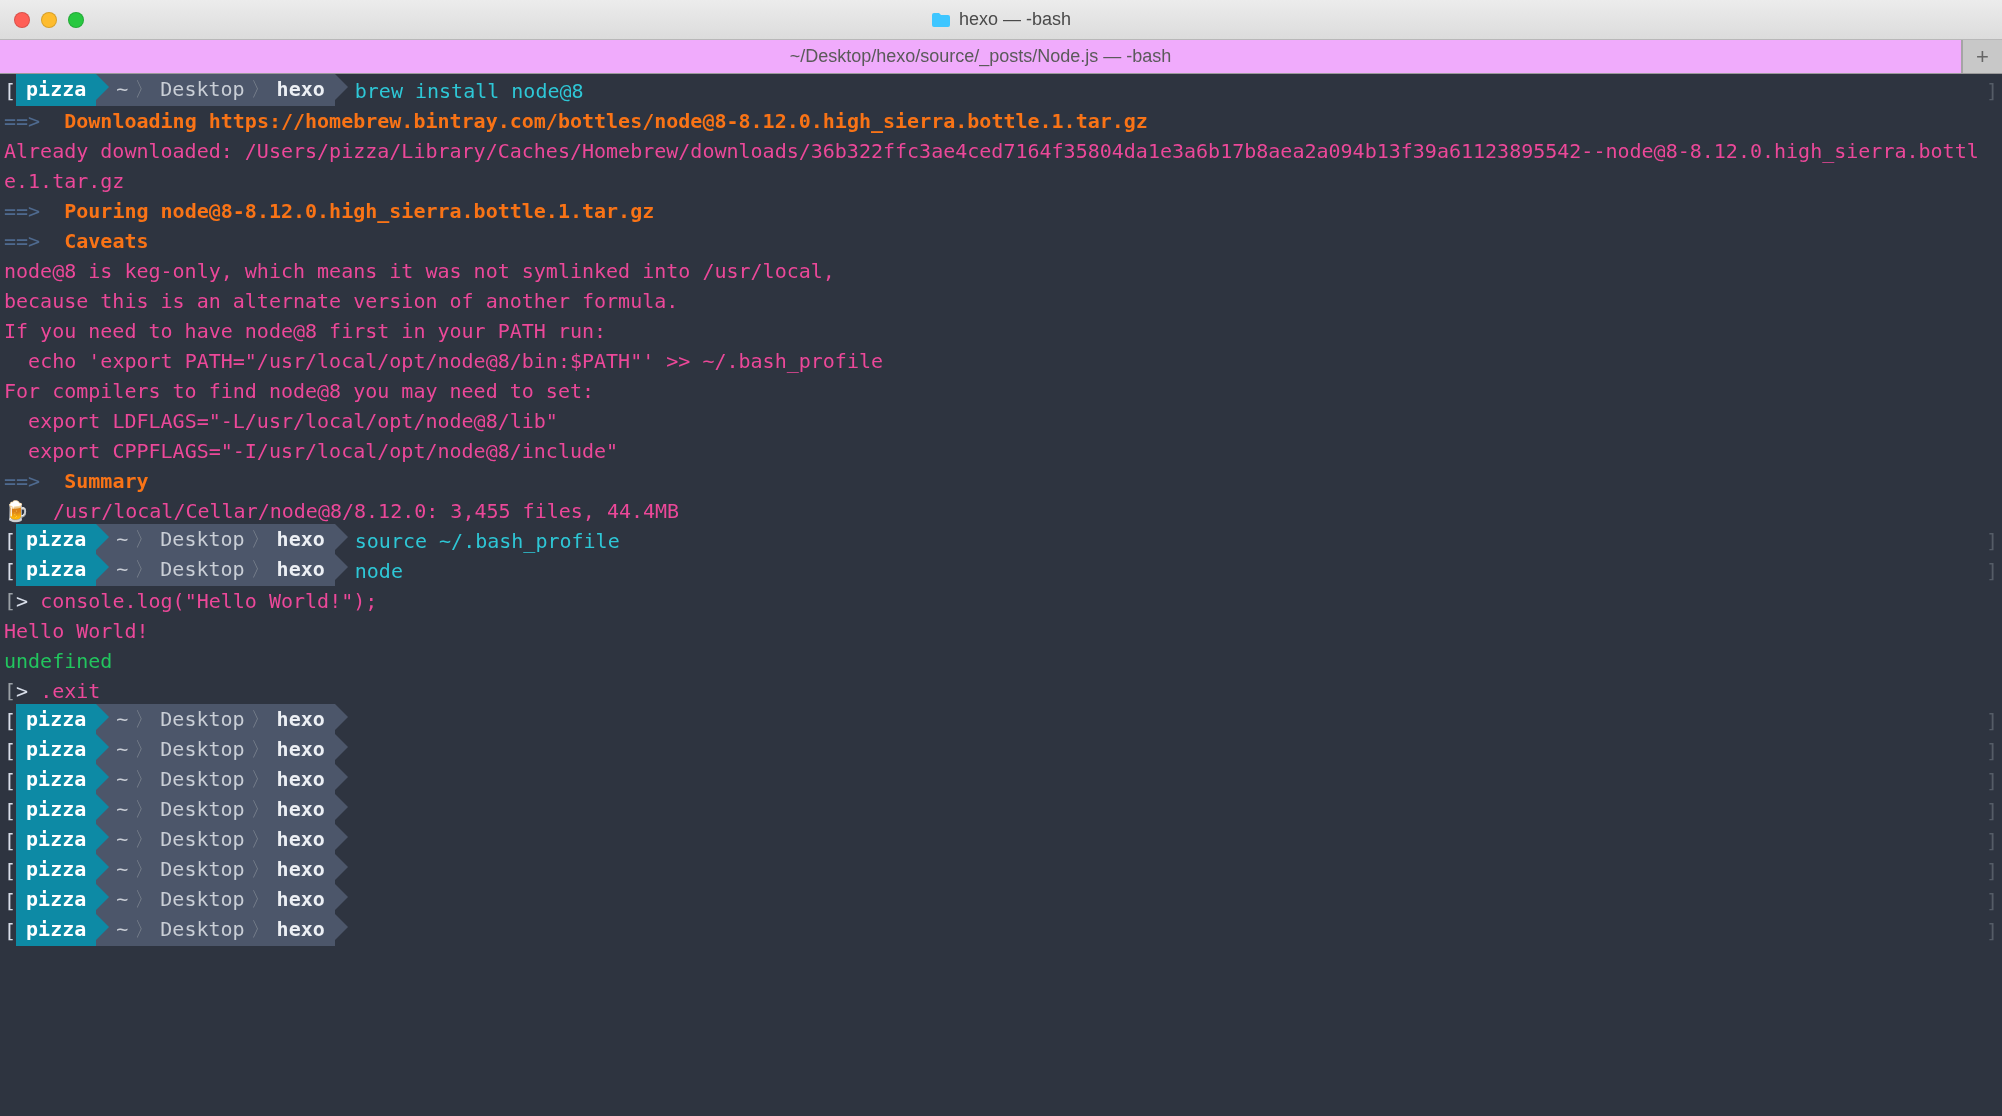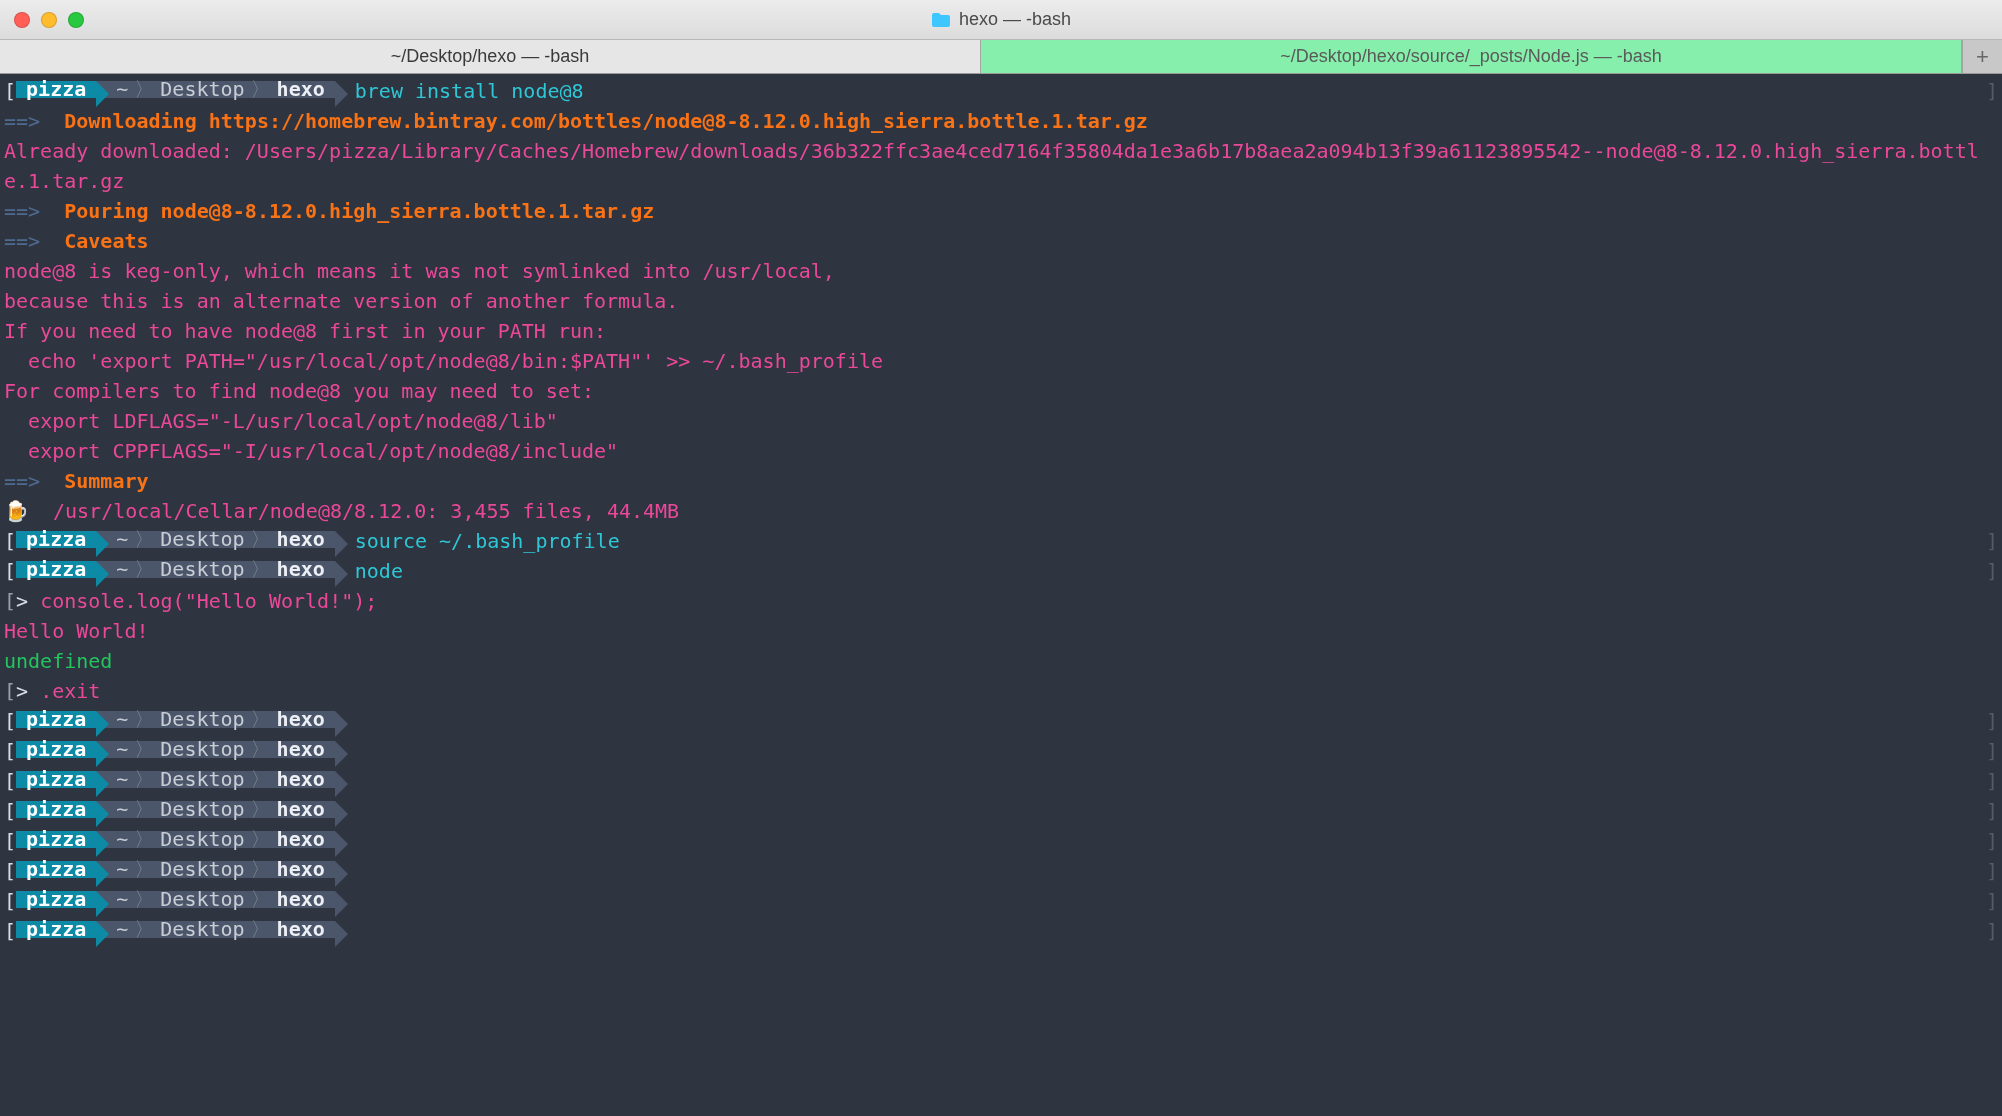--- a/index.html
+++ b/index.html
@@ -50,21 +50,21 @@
     border-bottom:1px solid #9a9a9a;
   }
   .tab {
     flex:1;
     display:flex;
     align-items:center;
     justify-content:center;
     font-size:18px;
     color:#5a5a5a;
     border-right:1px solid #a5a5a5;
-    background:#86efac;
+    background:#f0abfc;
   }
   .tab.active {
     background:#e6e6e6;
     color:#3a3a3a;
   }
   .newtab {
     width:40px;
     display:flex; align-items:center; justify-content:center;
     background:#c8c8c8;
     color:#666;
@@ -97,21 +97,21 @@
     display:inline-flex;
     align-items:center;
     height:27px;
     vertical-align:top;
     line-height:27px;
   }
   .seg {
     display:inline-flex;
     align-items:center;
     padding: 0 10px 0 10px;
-    height:17px;
+    height:32px;
     position:relative;
     color:#e9eef3;
     font-weight:600;
   }
   .seg.user { background:#0d8aa5; color:#ffffff; }
   .seg.path { background:#4c566a; color:#c9ced6; font-weight:400;}
   .seg.user .pl-arrow-after {
     position:absolute; right:-13px; top:0;
     width:0;height:0;
     border-top:13.5px solid transparent;
@@ -152,23 +152,20 @@
     <span class="folder-icon">
       <svg width="20" height="16" viewBox="0 0 20 16">
         <path d="M1 3 a2 2 0 0 1 2-2 h5 l2 2 h7 a2 2 0 0 1 2 2 v8 a2 2 0 0 1-2 2 H3 a2 2 0 0 1-2-2 Z" fill="#3ec6ff"></path>
       </svg>
     </span>
     <span class="title-text">hexo — -bash</span>
   </div>
 </div>
 
 <div class="tabbar">
-  <div class="tab active">
-    <span>~/Desktop/hexo — -bash</span>
-  </div>
   <div class="tab">
     <span>~/Desktop/hexo/source/_posts/Node.js — -bash</span>
   </div>
   <div class="newtab">
     <span>+</span>
   </div>
 </div>
 
 <div class="terminal" id="term"><span class="line"><span class="bracket">[</span><span class="prompt"><span class="seg user">pizza<span class="pl-arrow-after"></span></span><span class="seg path" style="padding-left:20px;">~<span class="pl-sep">〉</span>Desktop<span class="pl-sep">〉</span><span class="strong">hexo</span><span class="arrow-after"></span></span></span><span class="cmd-after">brew install node@8</span><span class="right-bracket">]</span></span><span class="line"><span class="arrow">==&gt;</span>  <span class="bold-cyan">Downloading https://homebrew.bintray.com/bottles/node@8-8.12.0.high_sierra.bottle.1.tar.gz</span></span><span class="line 白">Already downloaded: /Users/pizza/Library/Caches/Homebrew/downloads/36b322ffc3ae4ced7164f35804da1e3a6b17b8aea2a094b13f39a61123895542--node@8-8.12.0.high_sierra.bottle.1.tar.gz</span><span class="line"><span class="arrow">==&gt;</span>  <span class="bold-cyan">Pouring node@8-8.12.0.high_sierra.bottle.1.tar.gz</span></span><span class="line"><span class="arrow">==&gt;</span>  <span class="bold-cyan">Caveats</span></span><span class="line 白">node@8 is keg-only, which means it was not symlinked into /usr/local,</span><span class="line 白">because this is an alternate version of another formula.</span><span class="line 白"></span><span class="line 白">If you need to have node@8 first in your PATH run:</span><span class="line 白">  echo 'export PATH="/usr/local/opt/node@8/bin:$PATH"' &gt;&gt; ~/.bash_profile</span><span class="line 白"></span><span class="line 白">For compilers to find node@8 you may need to set:</span><span class="line 白">  export LDFLAGS="-L/usr/local/opt/node@8/lib"</span><span class="line 白">  export CPPFLAGS="-I/usr/local/opt/node@8/include"</span><span class="line 白"></span><span class="line"><span class="arrow">==&gt;</span>  <span class="bold-cyan">Summary</span></span><span class="line"><span class="beer">🍺</span>  <span class="白">/usr/local/Cellar/node@8/8.12.0: 3,455 files, 44.4MB</span></span><span class="line"><span class="bracket">[</span><span class="prompt"><span class="seg user">pizza<span class="pl-arrow-after"></span></span><span class="seg path" style="padding-left:20px;">~<span class="pl-sep">〉</span>Desktop<span class="pl-sep">〉</span><span class="strong">hexo</span><span class="arrow-after"></span></span></span><span class="cmd-after">source ~/.bash_profile</span><span class="right-bracket">]</span></span><span class="line"><span class="bracket">[</span><span class="prompt"><span class="seg user">pizza<span class="pl-arrow-after"></span></span><span class="seg path" style="padding-left:20px;">~<span class="pl-sep">〉</span>Desktop<span class="pl-sep">〉</span><span class="strong">hexo</span><span class="arrow-after"></span></span></span><span class="cmd-after">node</span><span class="right-bracket">]</span></span><span class="line"><span class="grey">[</span>&gt; <span class="白">console.log("Hello World!");</span></span><span class="line 白">Hello World!</span><span class="line dim">undefined</span><span class="line"><span class="grey">[</span>&gt; <span class="白">.exit</span></span><span class="line"><span class="bracket">[</span><span class="prompt"><span class="seg user">pizza<span class="pl-arrow-after"></span></span><span class="seg path" style="padding-left:20px;">~<span class="pl-sep">〉</span>Desktop<span class="pl-sep">〉</span><span class="strong">hexo</span><span class="arrow-after"></span></span></span><span class="cmd-after"></span><span class="right-bracket">]</span></span><span class="line"><span class="bracket">[</span><span class="prompt"><span class="seg user">pizza<span class="pl-arrow-after"></span></span><span class="seg path" style="padding-left:20px;">~<span class="pl-sep">〉</span>Desktop<span class="pl-sep">〉</span><span class="strong">hexo</span><span class="arrow-after"></span></span></span><span class="cmd-after"></span><span class="right-bracket">]</span></span><span class="line"><span class="bracket">[</span><span class="prompt"><span class="seg user">pizza<span class="pl-arrow-after"></span></span><span class="seg path" style="padding-left:20px;">~<span class="pl-sep">〉</span>Desktop<span class="pl-sep">〉</span><span class="strong">hexo</span><span class="arrow-after"></span></span></span><span class="cmd-after"></span><span class="right-bracket">]</span></span><span class="line"><span class="bracket">[</span><span class="prompt"><span class="seg user">pizza<span class="pl-arrow-after"></span></span><span class="seg path" style="padding-left:20px;">~<span class="pl-sep">〉</span>Desktop<span class="pl-sep">〉</span><span class="strong">hexo</span><span class="arrow-after"></span></span></span><span class="cmd-after"></span><span class="right-bracket">]</span></span><span class="line"><span class="bracket">[</span><span class="prompt"><span class="seg user">pizza<span class="pl-arrow-after"></span></span><span class="seg path" style="padding-left:20px;">~<span class="pl-sep">〉</span>Desktop<span class="pl-sep">〉</span><span class="strong">hexo</span><span class="arrow-after"></span></span></span><span class="cmd-after"></span><span class="right-bracket">]</span></span><span class="line"><span class="bracket">[</span><span class="prompt"><span class="seg user">pizza<span class="pl-arrow-after"></span></span><span class="seg path" style="padding-left:20px;">~<span class="pl-sep">〉</span>Desktop<span class="pl-sep">〉</span><span class="strong">hexo</span><span class="arrow-after"></span></span></span><span class="cmd-after"></span><span class="right-bracket">]</span></span><span class="line"><span class="bracket">[</span><span class="prompt"><span class="seg user">pizza<span class="pl-arrow-after"></span></span><span class="seg path" style="padding-left:20px;">~<span class="pl-sep">〉</span>Desktop<span class="pl-sep">〉</span><span class="strong">hexo</span><span class="arrow-after"></span></span></span><span class="cmd-after"></span><span class="right-bracket">]</span></span><span class="line"><span class="bracket">[</span><span class="prompt"><span class="seg user">pizza<span class="pl-arrow-after"></span></span><span class="seg path" style="padding-left:20px;">~<span class="pl-sep">〉</span>Desktop<span class="pl-sep">〉</span><span class="strong">hexo</span><span class="arrow-after"></span></span></span><span class="cmd-after"></span><span class="right-bracket">]</span></span></div>
 

